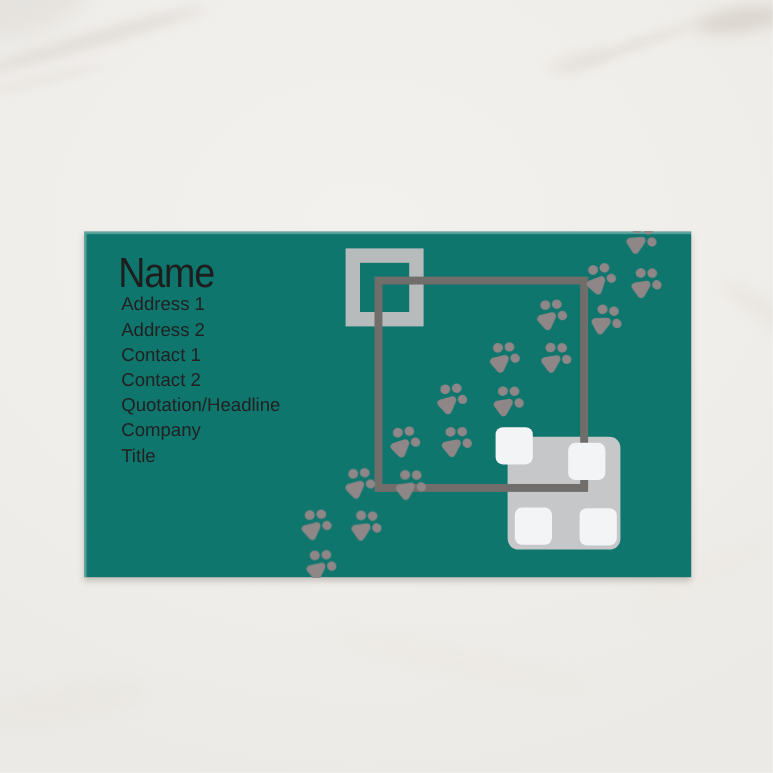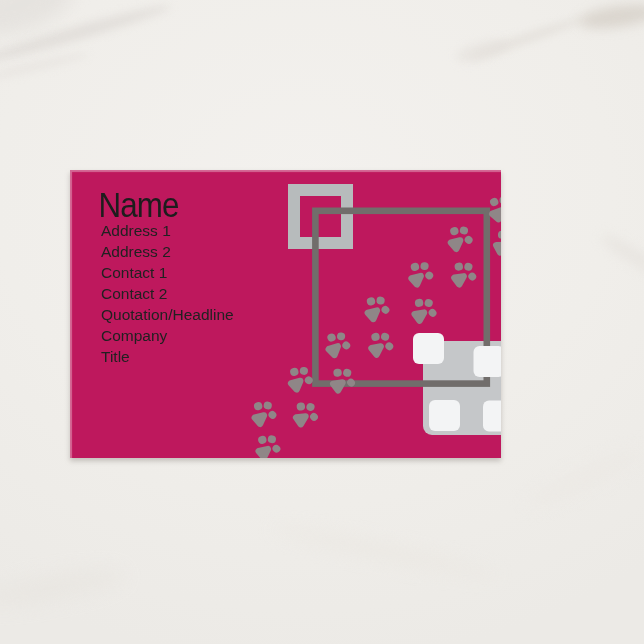--- a/index.html
+++ b/index.html
@@ -1,21 +1,21 @@
 <!DOCTYPE html>
 <html><head>
 <meta charset="utf-8">
 <style>
   html,body{margin:0;padding:0;}
   body{width:644px;height:644px;overflow:hidden;position:relative;
        font-family:"Liberation Sans", sans-serif;
        background:radial-gradient(ellipse 560px 470px at 47% 30%, #f3f1ee 0%, #f0eeea 55%, #eceae6 100%);}
   .vein{position:absolute;filter:blur(9px);}
-  #card{position:absolute;left:70px;top:170px;width:431px;height:288px;
-        background:#be185d;overflow:hidden;
+  #card{position:absolute;left:70px;top:193px;width:506px;height:288px;
+        background:#0f766e;overflow:hidden;
         box-shadow:inset 2px 2px 1px rgba(255,255,255,0.35), 0 3px 5px rgba(120,112,106,0.36);}
 </style>
 </head>
 <body>
 
 <div class="vein" style="left:-30px;top:28px;width:205px;height:13px;background:#ddd9d5;transform:rotate(-16deg);border-radius:50%;opacity:.75;filter:blur(5px);"></div>
 
 <div class="vein" style="left:-35px;top:-20px;width:110px;height:50px;background:#e2dfdb;transform:rotate(-18deg);border-radius:50%;opacity:.7;"></div>
 
 <div class="vein" style="left:-20px;top:62px;width:110px;height:9px;background:#e5e1dd;transform:rotate(-13deg);border-radius:50%;opacity:.6;filter:blur(4px);"></div>

